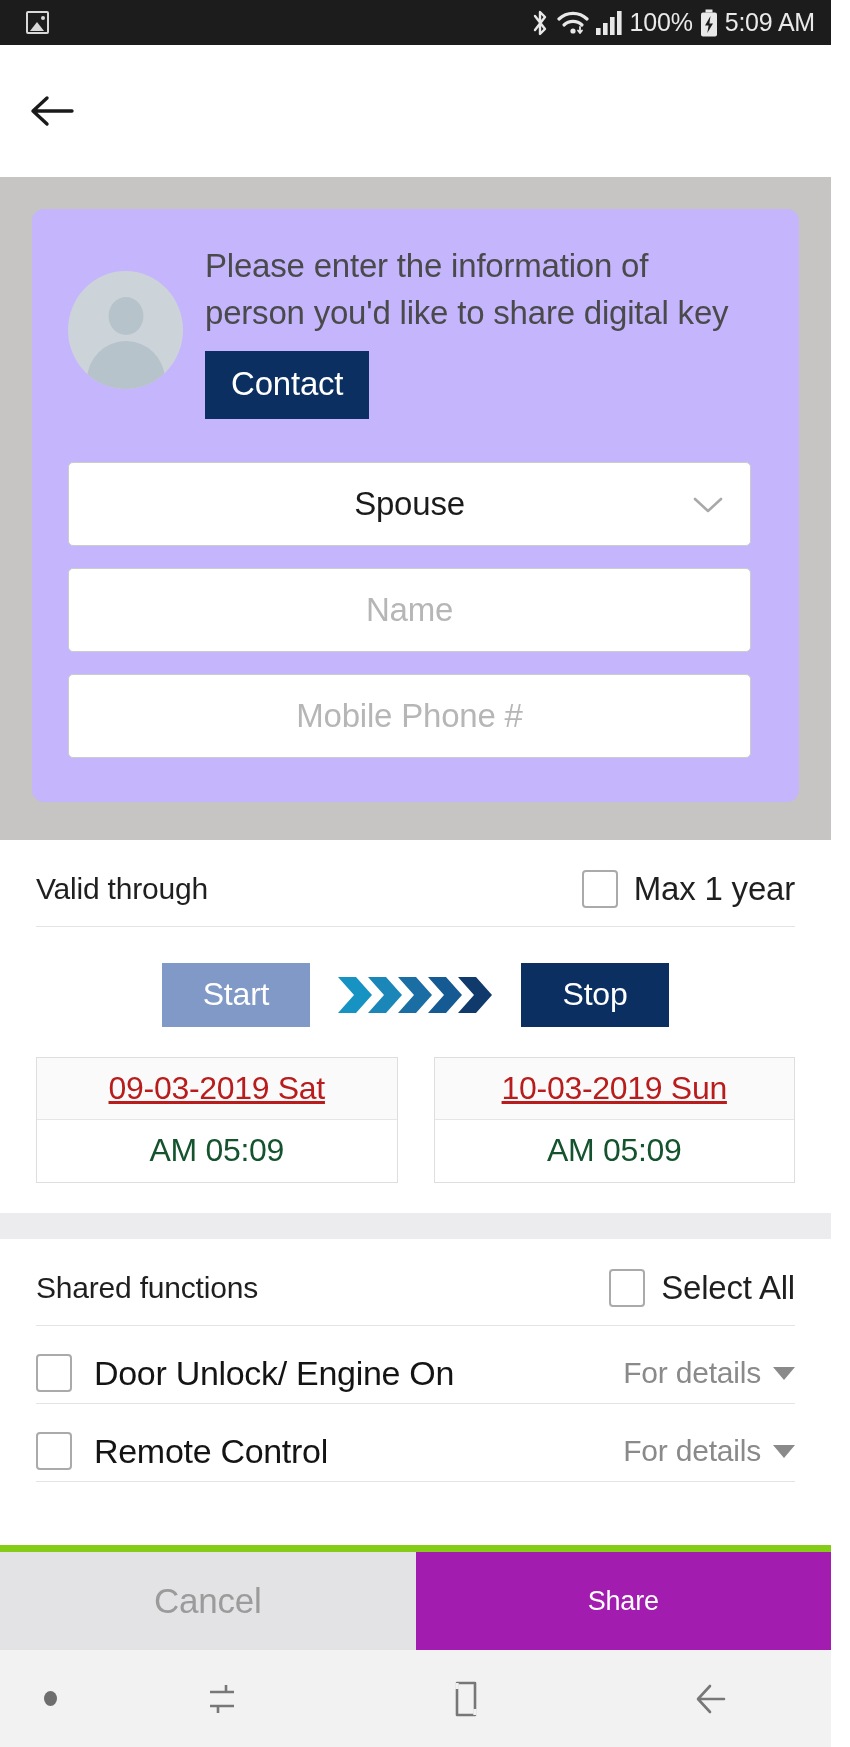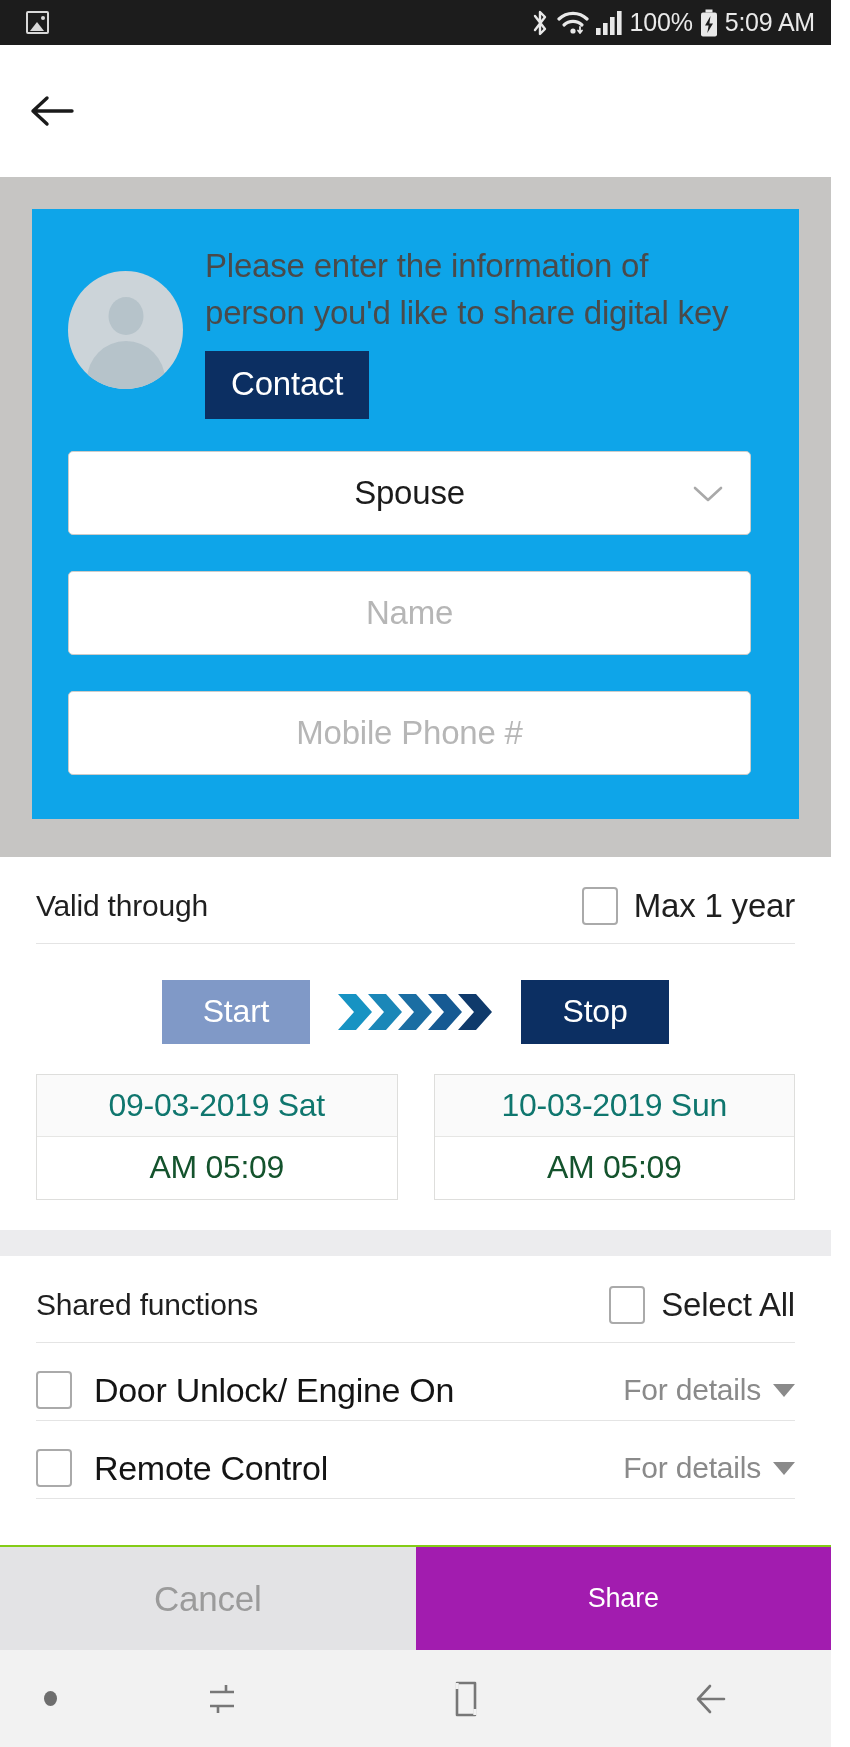--- a/index.html
+++ b/index.html
@@ -99,22 +99,23 @@
     background: #ffffff;
   }
 
   
   .gray-band {
     background: #c6c5c3;
     padding: 32px 32px 38px 32px;
     flex: 0 0 auto;
   }
   .white-card {
-    background: #0ea5e9;
+    background: #c4b5fd;
     padding: 34px 48px 44px 36px;
+    border-radius: 12px;
   }
   .card-top {
     display: flex;
     align-items: flex-start;
     gap: 22px;
   }
   .avatar {
     width: 115px; height: 118px;
     border-radius: 50%;
     background: #ccd4d9;
@@ -150,33 +151,33 @@
     margin-top: 14px;
     display: inline-block;
     background: #0c2f62;
     color: #ffffff;
     font-size: 33px;
     padding: 14px 26px 16px 26px;
     cursor: pointer;
     letter-spacing: -0.2px;
   }
   .field {
-    margin-top: 36px;
+    margin-top: 22px;
     height: 84px;
     border: 1.5px solid #ccccca;
     border-radius: 5px;
     display: flex;
     align-items: center;
     justify-content: center;
     position: relative;
     background: #ffffff;
     font-size: 33px;
     cursor: pointer;
   }
-  .field.first { margin-top: 32px; }
+  .field.first { margin-top: 43px; }
   .field .val { color: #1b1b1b; letter-spacing: -0.2px; }
   .field .ph { color: #b6b6b6; letter-spacing: -0.2px; }
   .field .chev {
     position: absolute;
     right: 26px; top: 50%;
     transform: translateY(-50%);
   }
 
   
   .section {
@@ -247,24 +248,25 @@
   .dt-col {
     flex: 1 1 0;
     border: 1.5px solid #dededc;
     background: #ffffff;
     cursor: pointer;
   }
   .dt-date {
     height: 62px;
     display: flex; align-items: center; justify-content: center;
     font-size: 32px;
-    color: #0f766e;
+    color: #b91c1c;
     background: #fafafa;
     border-bottom: 1.5px solid #e6e6e4;
     letter-spacing: -0.3px;
+    text-decoration: underline;
   }
   .dt-time {
     height: 62px;
     display: flex; align-items: center; justify-content: center;
     font-size: 32px;
     color: #14532d;
     letter-spacing: -0.3px;
   }
 
   .spacer-gray {
@@ -301,21 +303,21 @@
     border-left: 11px solid transparent;
     border-right: 11px solid transparent;
     border-top: 13px solid #8a8a8a;
   }
 
   
   .actionbar {
     display: flex;
     flex: 0 0 105px;
     height: 105px;
-    border-top: 2px solid #84cc16;
+    border-top: 7px solid #84cc16;
   }
   .act-cancel {
     flex: 1 1 0;
     background: #e3e3e5;
     display: flex; align-items: center; justify-content: center;
     color: #9b9b9b;
     font-size: 35px;
     letter-spacing: -0.2px;
     cursor: pointer;
   }

